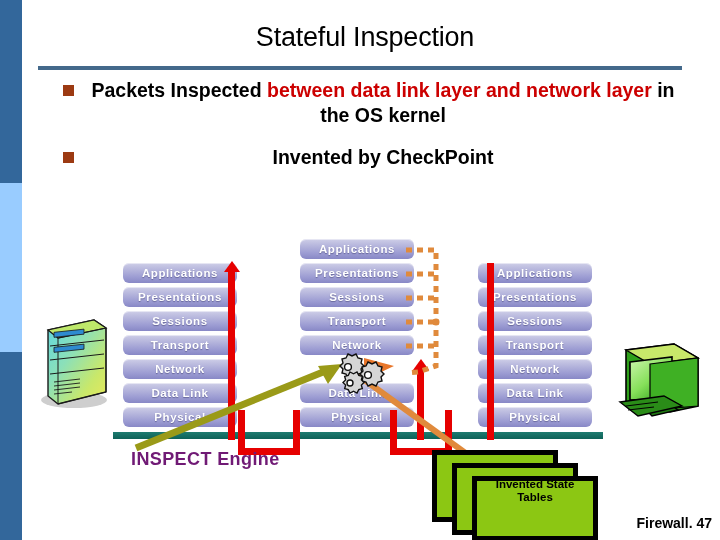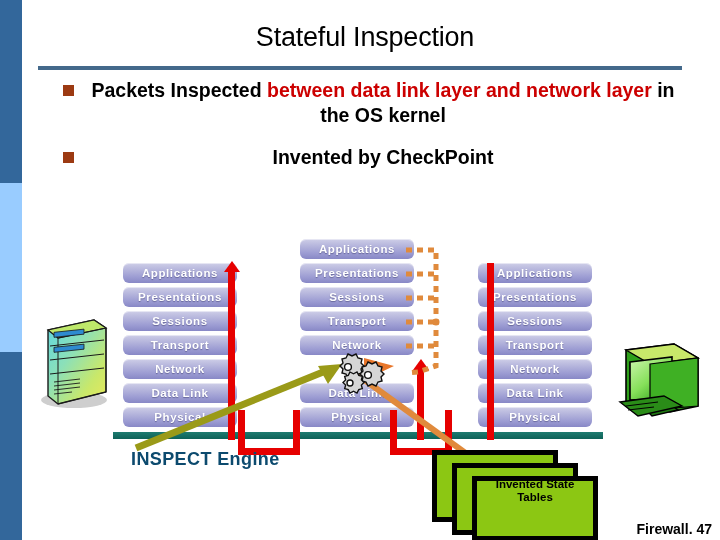--- a/index.html
+++ b/index.html
@@ -131,27 +131,27 @@
 
   
   #gears { position: absolute; left: 336px; top: 128px; }
 
   
   #inspect-label {
     position: absolute;
     left: 131px; top: 221px;
     font-size: 18px;
     font-weight: bold;
-    color: #0c4a6e;
+    color: #701a75;
     letter-spacing: 0.4px;
     font-family: "Liberation Sans", sans-serif;
   }
   #footer-label {
     position: absolute;
-    right: 8px; bottom: 3px;
+    right: 8px; bottom: 9px;
     font-size: 14px;
     font-weight: bold;
     color: #000000;
     font-family: "Liberation Sans", sans-serif;
   }
 
   
   .dst-box {
     position: absolute;
     background: #8CC713;

